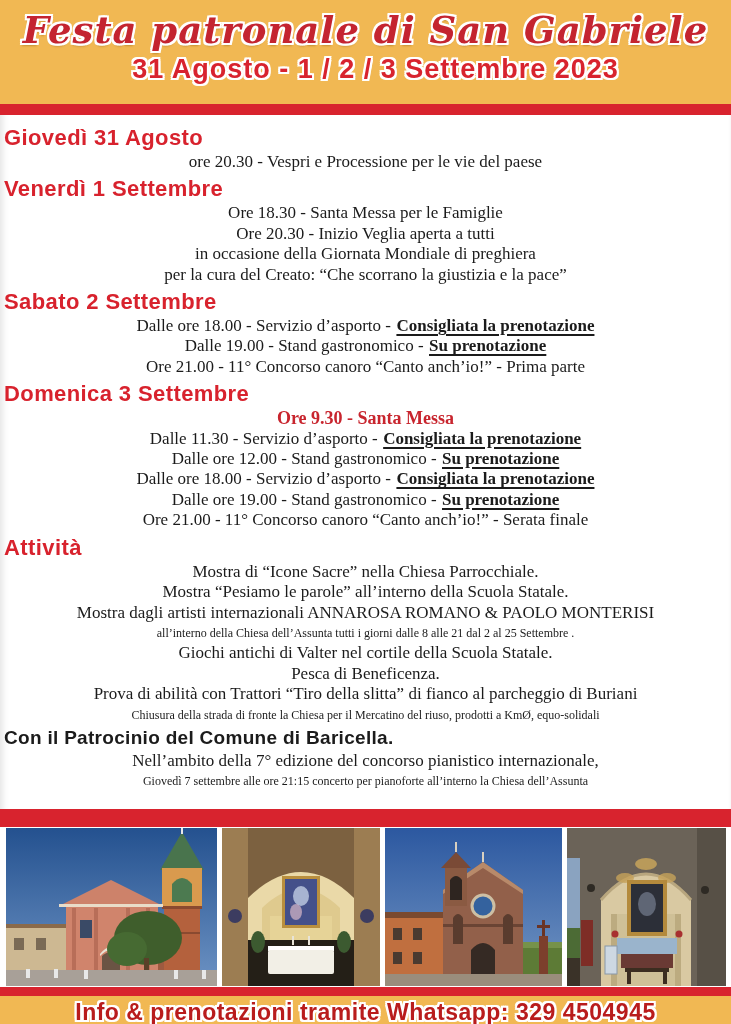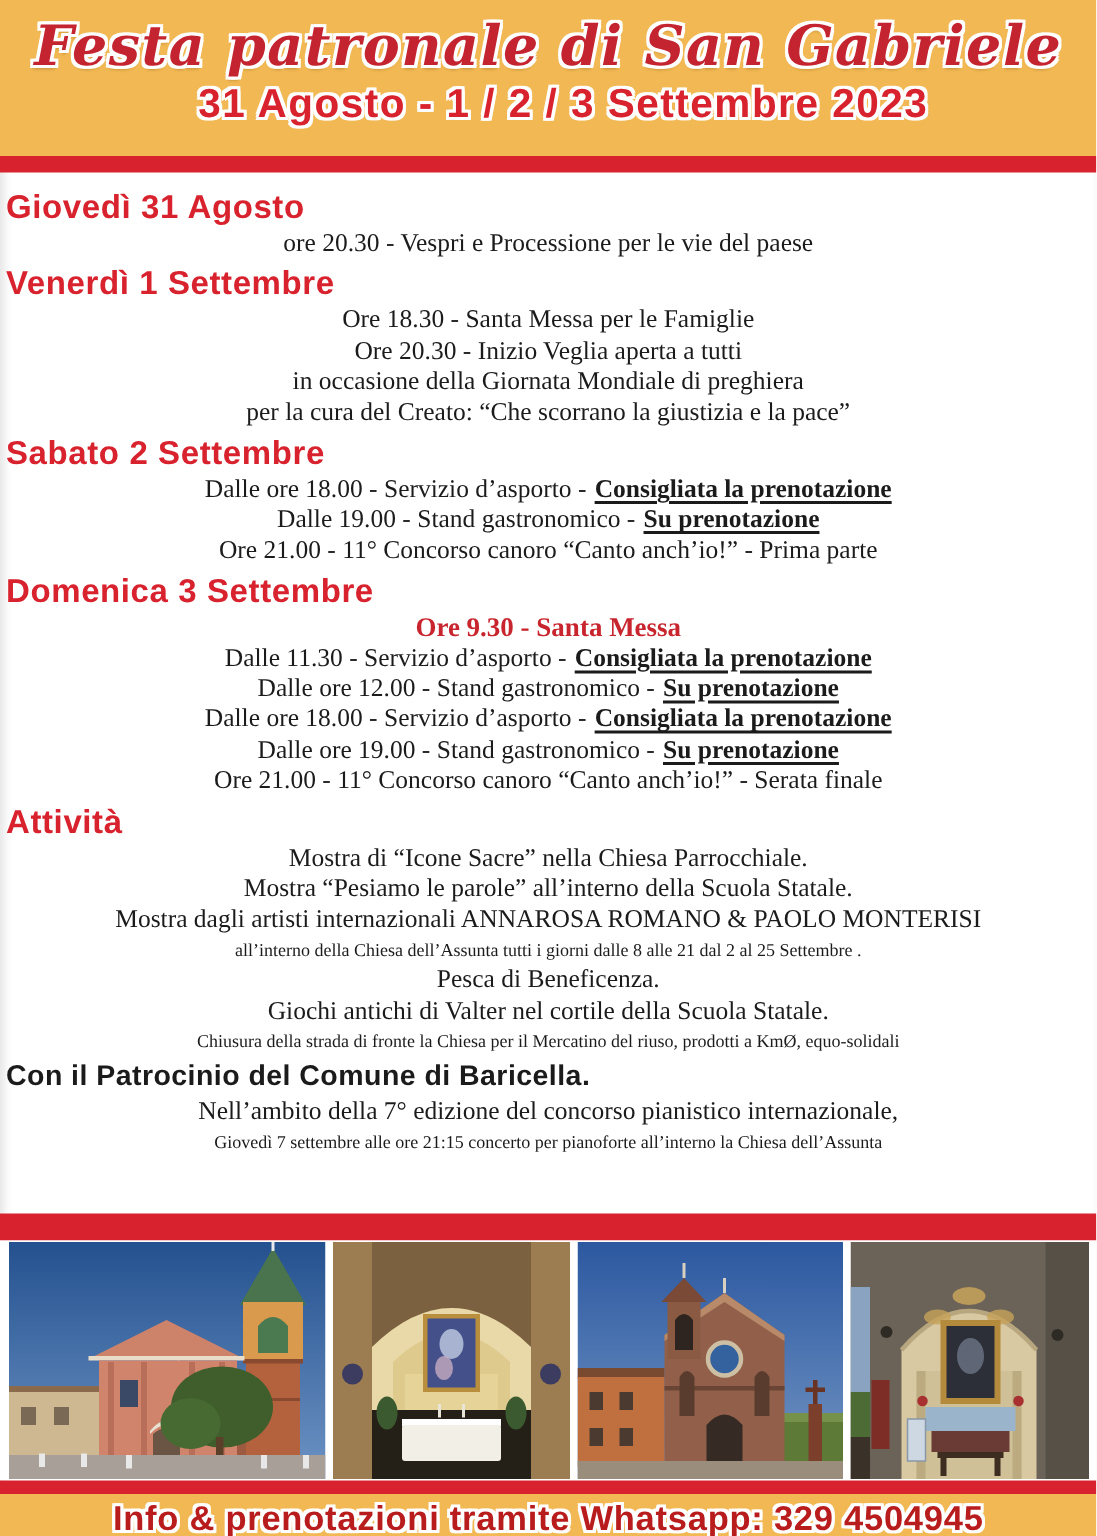--- a/index.html
+++ b/index.html
@@ -127,24 +127,27 @@
     <div class="line">
         <span class="pre">Mostra “Pesiamo le parole” all’interno della Scuola Statale.</span>
       </div>
     <div class="line">
         <span class="pre">Mostra dagli artisti internazionali ANNAROSA ROMANO &amp; PAOLO MONTERISI</span>
       </div>
     <div class="line sz-sm">
         <span class="pre">all’interno della Chiesa dell’Assunta tutti i giorni dalle 8 alle 21 dal 2 al 25 Settembre .</span>
       </div>
     <div class="line">
+        <span class="pre">Giochi antichi di Valter nel cortile della Scuola Statale.</span>
+      </div>
+    <div class="line">
         <span class="pre">Pesca di Beneficenza.</span>
       </div>
     <div class="line">
-        <span class="pre">Giochi antichi di Valter nel cortile della Scuola Statale.</span>
+        <span class="pre">Prova di abilità con Trattori “Tiro della slitta” di fianco al parcheggio di Buriani</span>
       </div>
     <div class="line sz-sm">
         <span class="pre">Chiusura della strada di fronte la Chiesa per il Mercatino del riuso, prodotti a KmØ, equo-solidali</span>
       </div>
 
     <div class="patronage">Con il Patrocinio del Comune di Baricella.</div>
 
     <div class="line">
         <span class="pre">Nell’ambito della 7° edizione del concorso pianistico internazionale,</span>
       </div>

